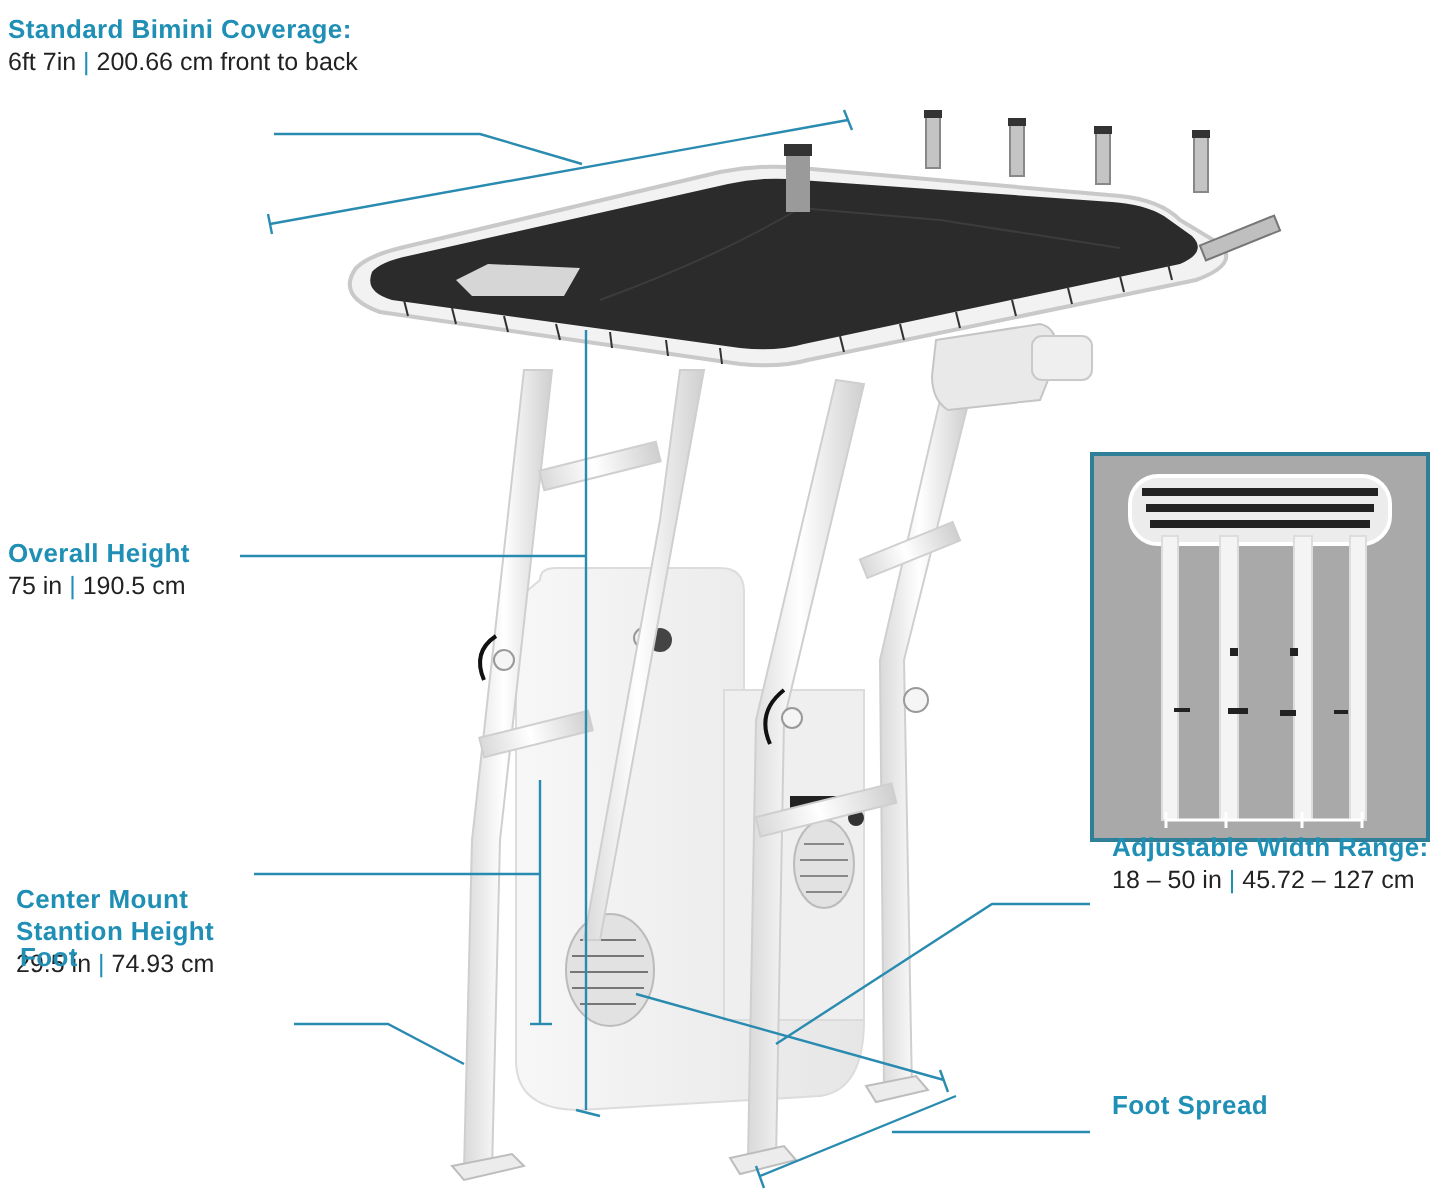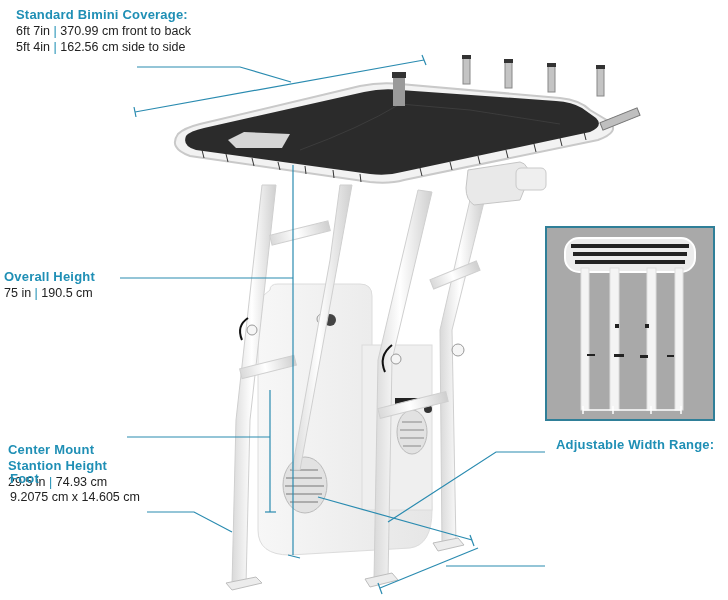--- a/index.html
+++ b/index.html
@@ -183,31 +183,26 @@
     <g stroke="#fff" stroke-width="1.5">
       <line x1="36" y1="182" x2="134" y2="182"></line>
       <line x1="36" y1="178" x2="36" y2="186"></line>
       <line x1="66" y1="178" x2="66" y2="186"></line>
       <line x1="104" y1="178" x2="104" y2="186"></line>
       <line x1="134" y1="178" x2="134" y2="186"></line>
     </g>
   </svg>
 </div>
 
-<div class="callout" style="left:16px; top:7px;">
+<div class="callout" style="left:4px; top:7px;">
   <div class="title">Standard Bimini Coverage:</div>
   <div class="line">
     <span>6ft 7in</span>
     <span class="sep">|</span>
-    <span>370.99 cm front to back</span>
-  </div>
-  <div class="line">
-    <span>5ft 4in</span>
-    <span class="sep">|</span>
-    <span>162.56 cm side to side</span>
+    <span>200.66 cm front to back</span>
   </div>
 </div>
 
 <div class="callout" style="left:4px; top:269px;">
   <div class="title">Overall Height</div>
   <div class="line">
     <span>75 in</span>
     <span class="sep">|</span>
     <span>190.5 cm</span>
   </div>
@@ -218,21 +213,26 @@
   <div class="title">Stantion Height</div>
   <div class="line">
     <span>29.5 in</span>
     <span class="sep">|</span>
     <span>74.93 cm</span>
   </div>
 </div>
 
 <div class="callout" style="left:10px; top:471px;">
   <div class="title" style="margin-bottom:2px;">Foot</div>
-  <div class="line">9.2075 cm x 14.605 cm</div>
-</div>
-
-<div class="callout" style="left:556px; top:437px;">
+</div>
+
+<div class="callout" style="left:556px; top:416px;">
   <div class="title">Adjustable Width Range:</div>
+  <div class="line">
+    <span>18 – 50 in</span>
+    <span class="sep">|</span>
+    <span>45.72 – 127 cm</span>
+  </div>
 </div>
 
 <div class="callout" style="left:556px; top:545px;">
+  <div class="title">Foot Spread</div>
 </div>
 
 </body></html>

